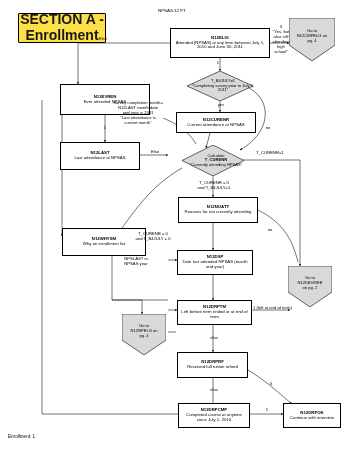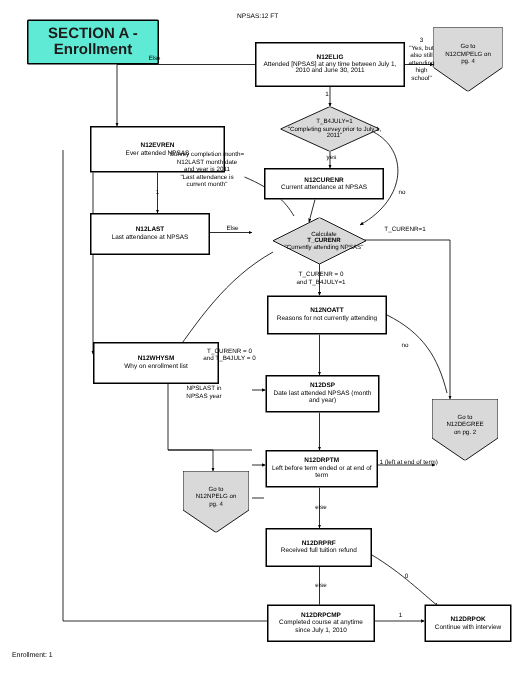--- a/index.html
+++ b/index.html
@@ -9,21 +9,21 @@
   svg#wires{position:absolute;left:0;top:0;width:347px;height:449px;}
 
   .node{position:absolute;box-sizing:border-box;display:flex;align-items:center;
         justify-content:center;text-align:center;line-height:1.12;}
   .box{border:1px solid #000;background:#fff;}
   .box .inner{padding:1px 2px;}
   .code{font-weight:bold;display:block;}
   .desc{display:block;}
 
   
-  .banner{background:#5eead4;border:1px solid #000;font-size:10px;font-weight:bold;
+  .banner{background:#fde047;border:1px solid #000;font-size:14px;font-weight:bold;
           color:#1a1a1a;}
 
   
   .dia-wrap{position:absolute;}
   .dia-wrap .dtext{position:absolute;left:0;top:0;width:100%;height:100%;
       display:flex;align-items:center;justify-content:center;text-align:center;
       line-height:1.1;}
 
   
   .shield{position:absolute;}

